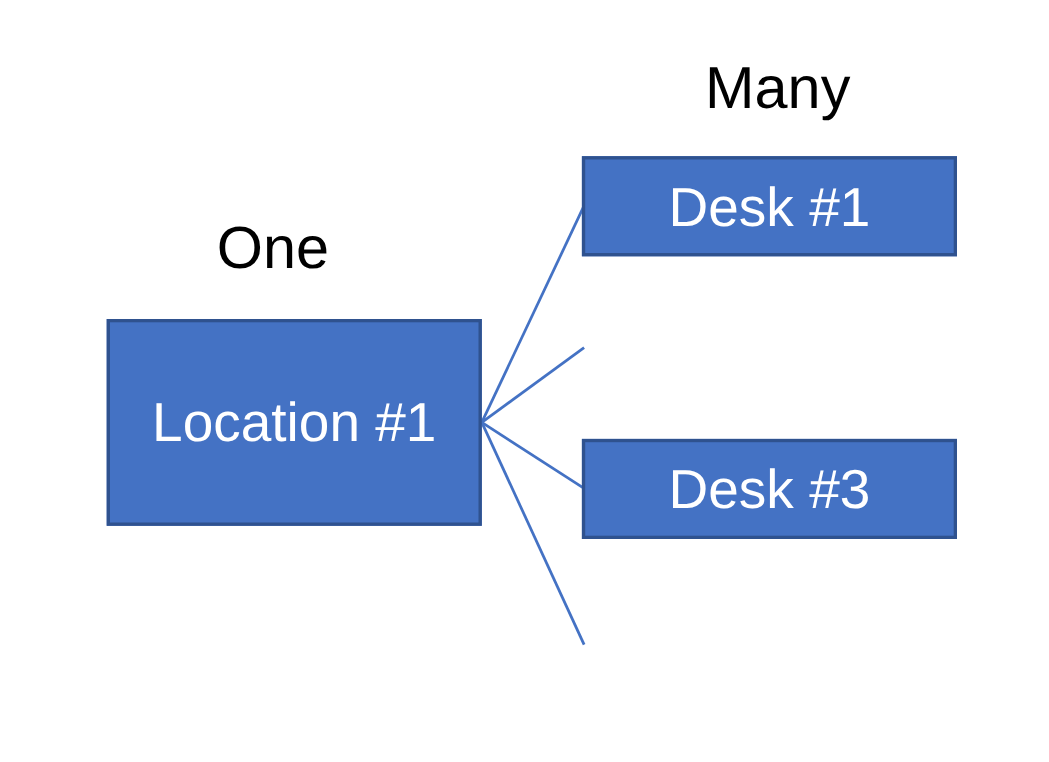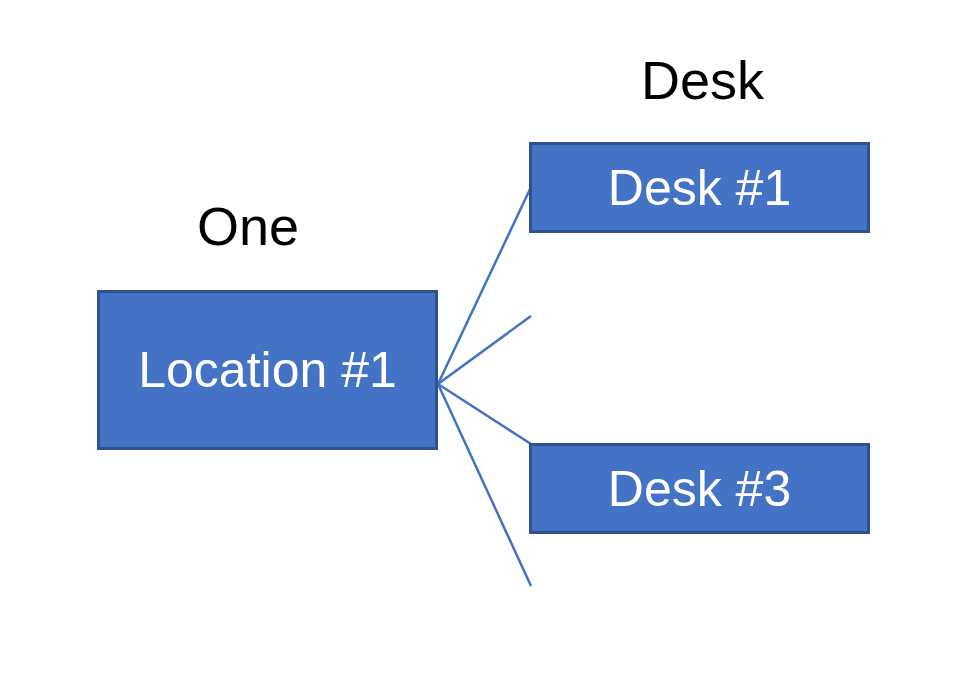--- a/index.html
+++ b/index.html
@@ -39,41 +39,41 @@
     justify-content: center;
     color: var(--box-text, #ffffff);
     font-size: 50px;
     line-height: 1;
     white-space: nowrap;
   }
   .parent-box {
     left: 97px;
     top: 290px;
     width: 341px;
-    height: 160px;
+    height: 188px;
   }
   .child-box {
     left: 529px;
     width: 341px;
     height: 91px;
     text-align: center;
   }
   .child-1 { top: 142px; }
   .child-2 { top: 271px; }
-  .child-3 { top: 399px; margin-top: 44px; }
+  .child-3 { top: 399px; }
   .child-4 { top: 541px; }
 </style>
 </head>
 <body>
 
 <div class="canvas">
 
   <div class="cardinality-label label-one">One</div>
 
-  <div class="cardinality-label label-many">Desk</div>
+  <div class="cardinality-label label-many">Many</div>
 
   <svg class="connectors" width="954" height="693" viewBox="0 0 954 693">
     <line x1="438" y1="384" x2="531" y2="187" stroke="var(--connector, #4472C4)" stroke-width="2.5"></line>
     <line x1="438" y1="384" x2="531" y2="316" stroke="var(--connector, #4472C4)" stroke-width="2.5"></line>
     <line x1="438" y1="384" x2="531" y2="444" stroke="var(--connector, #4472C4)" stroke-width="2.5"></line>
     <line x1="438" y1="384" x2="531" y2="586" stroke="var(--connector, #4472C4)" stroke-width="2.5"></line>
   </svg>
 
   <div class="shape parent-box">
     <span>Location #1</span>

